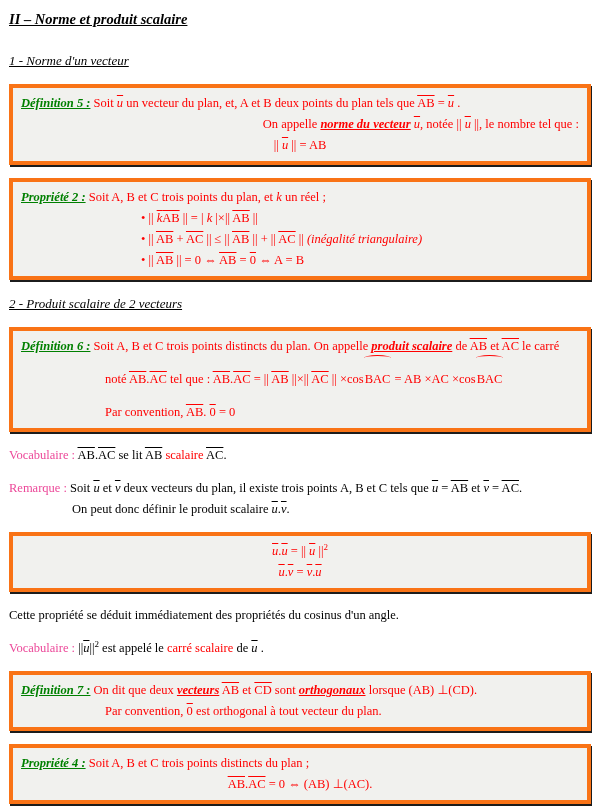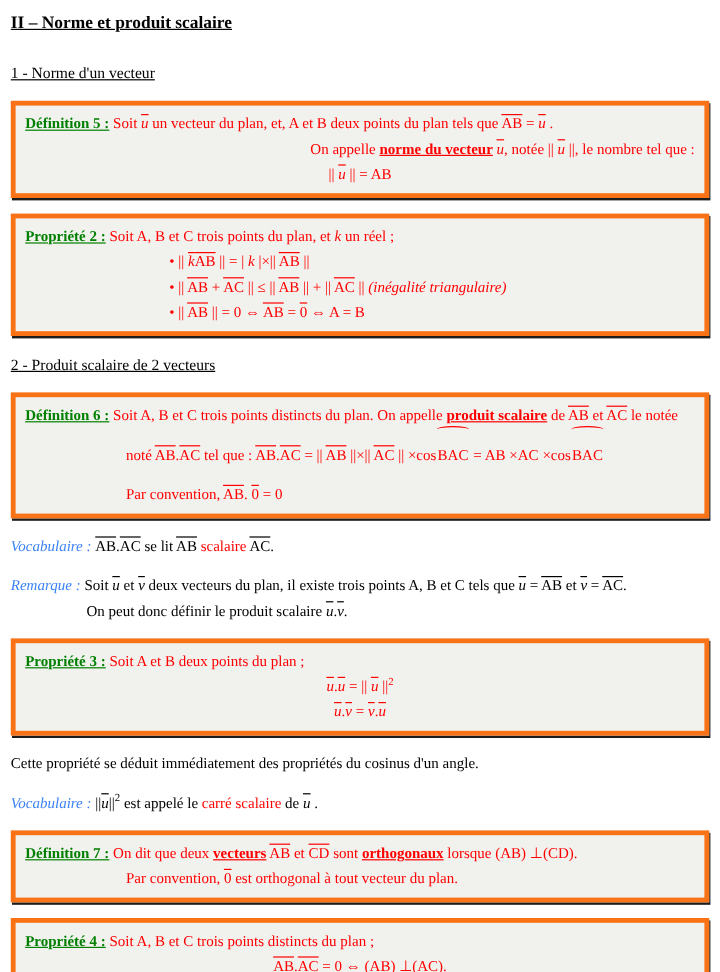--- a/index.html
+++ b/index.html
@@ -13,24 +13,24 @@
   .line{white-space:nowrap;line-height:21px;}
   .center{text-align:center;}
 
   .box{background:#f1f1ee;border:4px solid #f97316;box-shadow:1px 2px 0 #1c1c1c;
        padding:5px 8px;margin:0 0 13px;}
   .demo-box{background:#fff;border:2px solid #2fa12f;box-shadow:none;
        padding:5px 10px 8px;margin:0;}
 
   
   .s-r{color:#ff0000;}
-  .s-b{color:#3b82f6;font-style:italic;}
+  .s-b{color:#ec4899;}
   .s-g{color:#008000;}
   .s-bold{font-weight:bold;}
-  .s-u{text-decoration:underline;}
+  .s-u{text-decoration:underline;font-style:italic;}
   .s-it{font-style:italic;}
   .s-vec{text-decoration:overline;}
   .s-sup{vertical-align:super;font-size:9px;line-height:0;}
   .s-hat{position:relative;display:inline-block;padding:12px 1px;}
   .s-hat::before{content:"";position:absolute;left:2%;right:2%;top:-2px;height:5px;
                  border-top:1px solid currentColor;border-radius:50% 50% 0 0;}
 
   
   .ind-a{padding-left:76px;text-align:right;}    
   .ind-b{padding-left:120px;}   
@@ -56,34 +56,33 @@
   <div class="box">
     <div class="line"><span class="s-g s-bold s-u">Propriété 2 :</span><span class="s-r"> Soit A, B et C trois points du plan, et </span><span class="s-r s-it">k</span><span class="s-r"> un réel ;</span></div>
     <div class="line ind-b"><span class="s-r">• || </span><span class="s-r s-it s-vec">k</span><span class="s-r s-vec">AB</span><span class="s-r"> || = | </span><span class="s-r s-it">k</span><span class="s-r"> |×|| </span><span class="s-r s-vec">AB</span><span class="s-r"> ||</span></div>
     <div class="line ind-b"><span class="s-r">• || </span><span class="s-r s-vec">AB</span><span class="s-r"> + </span><span class="s-r s-vec">AC</span><span class="s-r"> || ≤ || </span><span class="s-r s-vec">AB</span><span class="s-r"> || + || </span><span class="s-r s-vec">AC</span><span class="s-r"> ||   </span><span class="s-r s-it">(inégalité triangulaire)</span></div>
     <div class="line ind-b"><span class="s-r">• || </span><span class="s-r s-vec">AB</span><span class="s-r"> || = 0 ⇔ </span><span class="s-r s-vec">AB</span><span class="s-r"> = </span><span class="s-r s-vec">0</span><span class="s-r"> ⇔ A = B</span></div>
   </div>
 
   <div class="sub-title line"><span class="s-u">2 - Produit scalaire de 2 vecteurs</span></div>
 
   <div class="box">
-    <div class="line"><span class="s-g s-bold s-u">Définition 6 :</span><span class="s-r"> Soit A, B et C trois points distincts du plan. On appelle </span><span class="s-r s-bold s-u">produit scalaire</span><span class="s-r"> de </span><span class="s-r s-vec">AB</span><span class="s-r"> et </span><span class="s-r s-vec">AC</span><span class="s-r"> le notée</span></div>
+    <div class="line"><span class="s-g s-bold s-u">Définition 6 :</span><span class="s-r"> Soit A, B et C trois points distincts du plan. On appelle </span><span class="s-r s-bold s-u">produit scalaire</span><span class="s-r"> de </span><span class="s-r s-vec">AB</span><span class="s-r"> et </span><span class="s-r s-vec">AC</span><span class="s-r"> le carré</span></div>
     <div class="line ind-c"><span class="s-r">noté </span><span class="s-r s-vec">AB</span><span class="s-r">.</span><span class="s-r s-vec">AC</span><span class="s-r"> tel que : </span><span class="s-r s-vec">AB</span><span class="s-r">.</span><span class="s-r s-vec">AC</span><span class="s-r"> = || </span><span class="s-r s-vec">AB</span><span class="s-r"> ||×|| </span><span class="s-r s-vec">AC</span><span class="s-r"> || ×cos</span><span class="s-r s-hat">BAC</span><span class="s-r"> = AB ×AC ×cos</span><span class="s-r s-hat">BAC</span></div>
     <div class="line ind-c"><span class="s-r">Par convention, </span><span class="s-r s-vec">AB</span><span class="s-r">. </span><span class="s-r s-vec">0</span><span class="s-r"> = 0</span></div>
   </div>
 
   <div class="line free"><span class="s-b">Vocabulaire : </span><span class="s-vec">AB</span><span class="">.</span><span class="s-vec">AC</span><span class=""> se lit </span><span class="s-vec">AB</span><span class=""> </span><span class="s-r">scalaire</span><span class=""> </span><span class="s-vec">AC</span><span class="">.</span></div>
 
   <div class="free">
     <div class="line"><span class="s-b">Remarque : </span><span class="">Soit </span><span class="s-it s-vec">u</span><span class=""> et </span><span class="s-it s-vec">v</span><span class=""> deux vecteurs du plan, il existe trois points A, B et C tels que </span><span class="s-it s-vec">u</span><span class=""> = </span><span class="s-vec">AB</span><span class=""> et </span><span class="s-it s-vec">v</span><span class=""> = </span><span class="s-vec">AC</span><span class="">.</span></div>
     <div class="line ind-d"><span class="">On peut donc définir le produit scalaire </span><span class="s-it s-vec">u</span><span class="">.</span><span class="s-it s-vec">v</span><span class="">.</span></div>
   </div>
 
   <div class="box">
-    <div class="line"><span class="s-g s-bold s-u">Propriété 3 :</span><span class="s-r"> Soit A et B deux points du plan ;</span></div>
     <div class="line center"><span class="s-r s-it s-vec">u</span><span class="s-r">.</span><span class="s-r s-it s-vec">u</span><span class="s-r"> = || </span><span class="s-r s-it s-vec">u</span><span class="s-r"> ||</span><span class="s-r s-sup">2</span></div>
     <div class="line center"><span class="s-r s-it s-vec">u</span><span class="s-r">.</span><span class="s-r s-it s-vec">v</span><span class="s-r"> = </span><span class="s-r s-it s-vec">v</span><span class="s-r">.</span><span class="s-r s-it s-vec">u</span></div>
   </div>
 
   <div class="line free"><span class="">Cette propriété se déduit immédiatement des propriétés du cosinus d'un angle.</span></div>
 
   <div class="line free"><span class="s-b">Vocabulaire : </span><span class="">||</span><span class="s-it s-vec">u</span><span class="">||</span><span class="s-sup">2</span><span class=""> est appelé le </span><span class="s-r">carré scalaire</span><span class=""> de </span><span class="s-it s-vec">u</span><span class=""> .</span></div>
 
   <div class="box">
     <div class="line"><span class="s-g s-bold s-u">Définition 7 :</span><span class="s-r"> On dit que deux </span><span class="s-r s-bold s-u">vecteurs</span><span class="s-r"> </span><span class="s-r s-vec">AB</span><span class="s-r"> et </span><span class="s-r s-vec">CD</span><span class="s-r"> sont </span><span class="s-r s-bold s-u">orthogonaux</span><span class="s-r"> lorsque (AB) ⊥(CD).</span></div>

